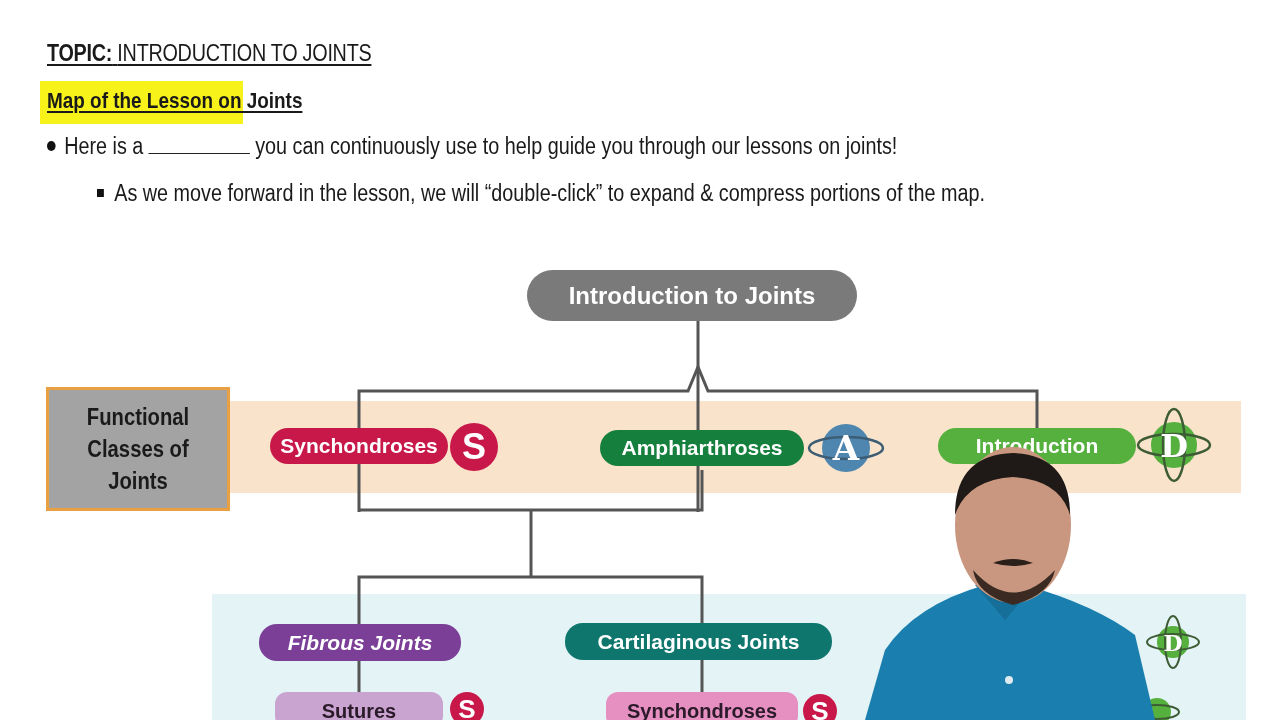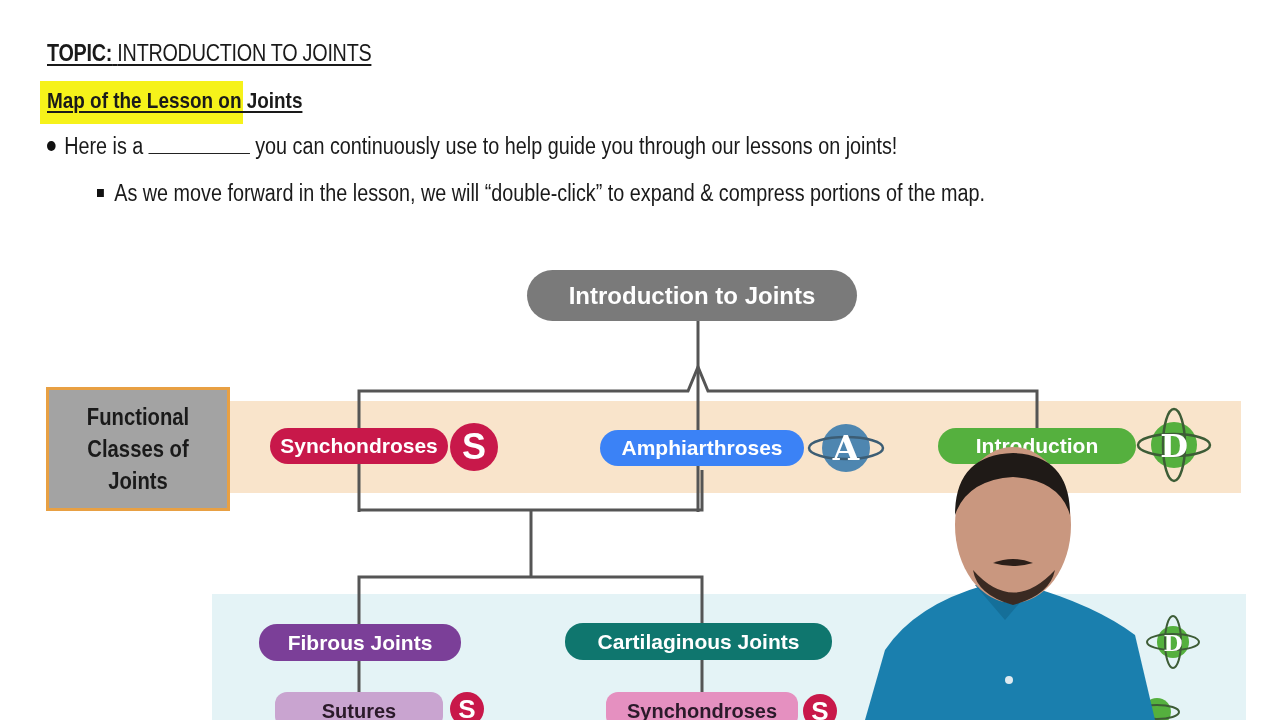--- a/index.html
+++ b/index.html
@@ -16,23 +16,23 @@
   .blank { display:inline-block; width:118px; border-bottom:1.5px solid #222; height:18px; margin:0 6px; }
 
   .band-func { left:228px; top:401px; width:1013px; height:92px; background:#f9e4cb; }
   .band-struct { left:212px; top:594px; width:1034px; height:130px; background:#e4f3f6; }
   .func-box { left:46px; top:387px; width:178px; height:118px; border:3px solid #e8a043; background:#a3a3a3; display:flex; align-items:center; justify-content:center; text-align:center; font-weight:700; font-size:23px; line-height:32px; }
   .func-box span { transform:scaleX(0.88); display:inline-block; }
 
   .root { left:527px; top:270px; width:330px; height:51px; border-radius:26px; background:#7a7a7a; color:#fff; font-weight:700; font-size:24px; display:flex; align-items:center; justify-content:center; }
   .pill { height:36px; border-radius:18px; color:#fff; font-weight:700; font-size:21px; display:flex; align-items:center; justify-content:center; white-space:nowrap; }
   .syn { left:270px; top:428px; width:178px; background:#c8184a; }
-  .amph { left:600px; top:430px; width:204px; background:#3b82f6; }
+  .amph { left:600px; top:430px; width:204px; background:#15803d; }
   .diar { left:938px; top:428px; width:198px; background:#55b03e; }
-  .fib { left:259px; top:624px; width:202px; height:37px; background:#7b3f98; }
+  .fib { left:259px; top:624px; width:202px; height:37px; background:#7b3f98;font-style:italic; }
   .cart { left:565px; top:623px; width:267px; height:37px; background:#0f766e; }
   .sub { height:36px; border-radius:12px; color:#2b1a2a; font-weight:700; font-size:20px; display:flex; align-items:flex-start; justify-content:center; padding-top:8px; box-sizing:border-box; }
   .sutures { left:275px; top:692px; width:168px; background:#c9a4d0; }
   .synchon { left:606px; top:692px; width:192px; background:#e590c0; }
 
   .badge { width:48px; height:48px; border-radius:50%; color:#fff; font-weight:700; display:flex; align-items:center; justify-content:center; font-family:"DejaVu Serif", serif; font-size:32px; }
   .badge-s { background:#c8184a; font-family:"Liberation Sans", sans-serif; font-size:36px; }
   .badge-s-small { width:34px; height:34px; font-size:26px; }
 
   svg.lines { position:absolute; left:0; top:0; }

